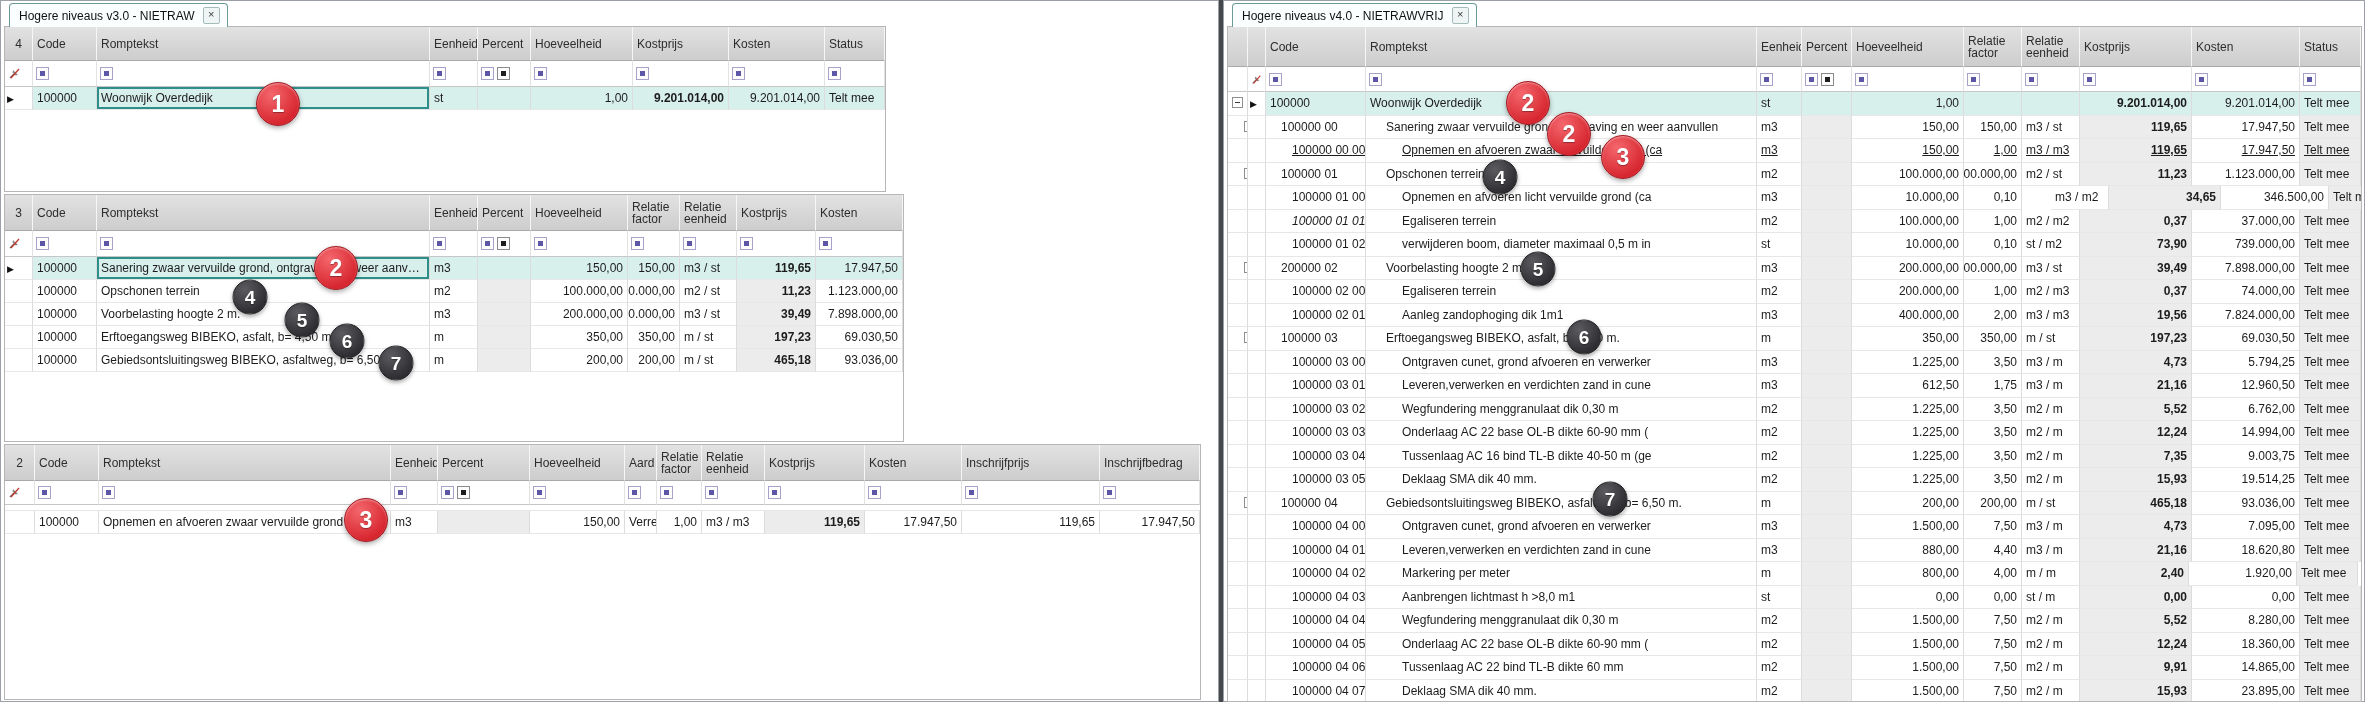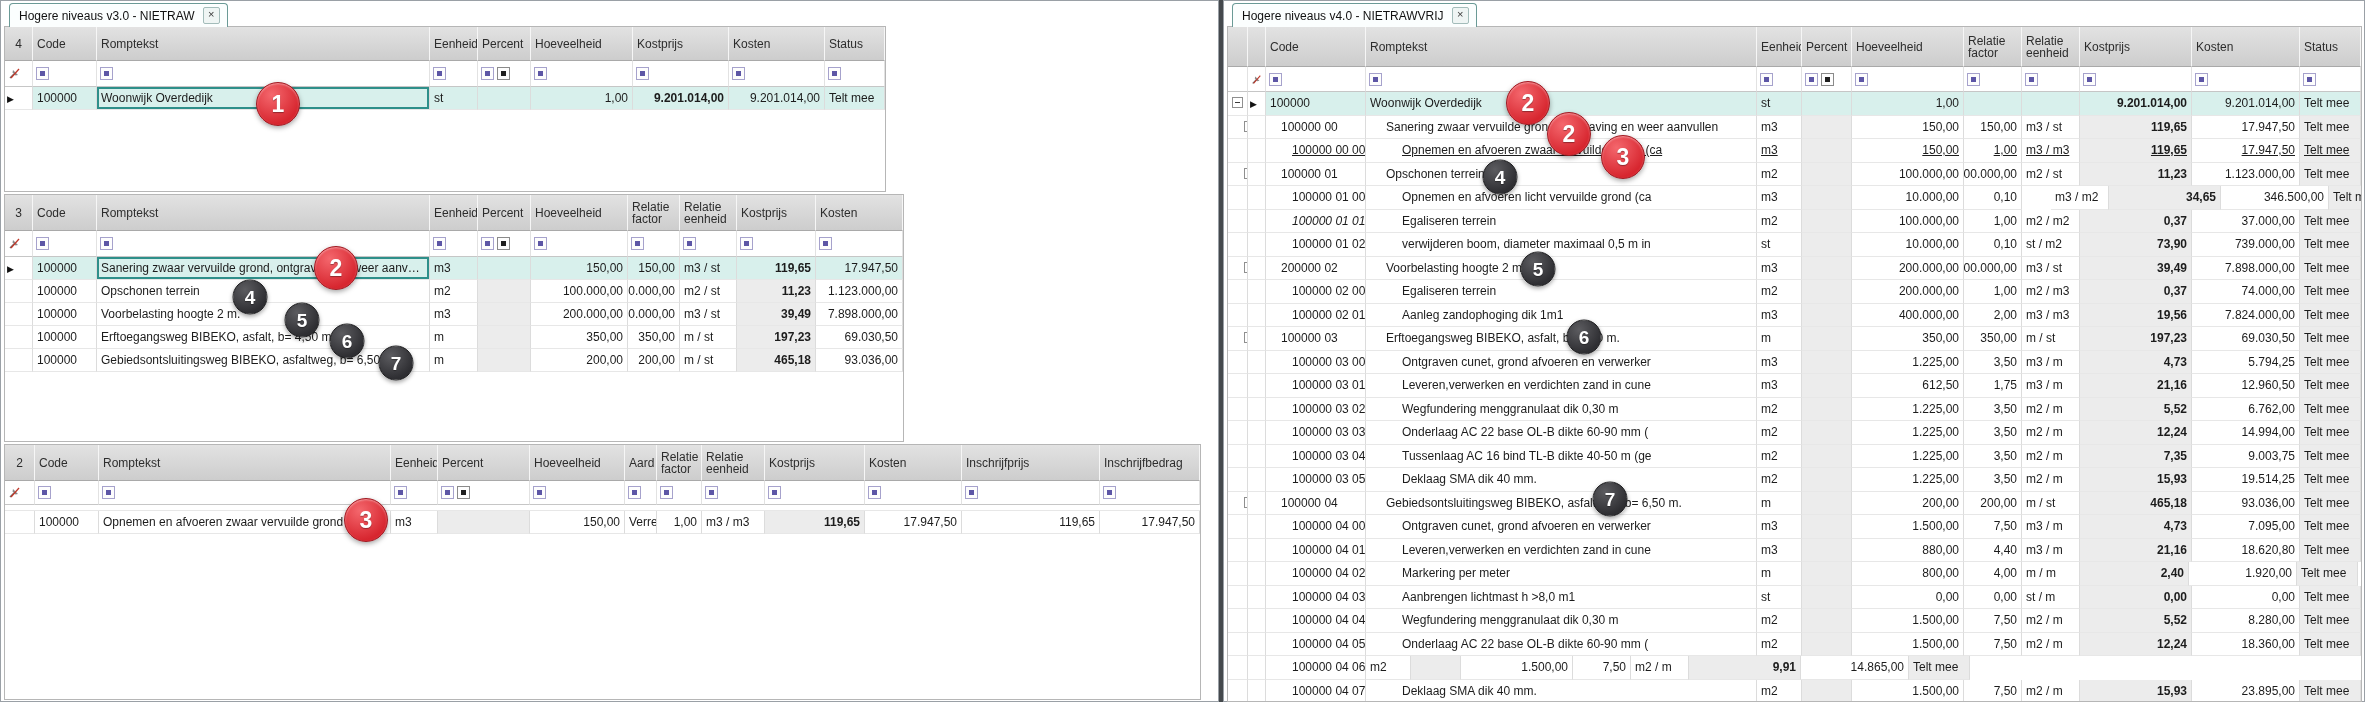--- a/index.html
+++ b/index.html
@@ -815,20 +815,21 @@
           <div class="cell num rtl" style="width: 58px;">7,50</div>
           <div class="cell" style="width: 58px;">m2 / m</div>
           <div class="cell num grayc bold" style="width: 112px;">12,24</div>
           <div class="cell num" style="width: 108px;">18.360,00</div>
           <div class="cell grayc" style="width: 61px;">Telt mee</div>
         </div>
         <div class="grow" style="height: 23.5px; line-height: 22.5px;">
           <div class="cell treec" style="width: 20px;"></div>
           <div class="cell indc" style="width: 18px;"></div>
           <div class="cell" style="width: 100px; padding-left: 26px;">100000 04 06</div>
+          <div class="cell" style="width: 391px; padding-left: 36px;">Tussenlaag AC 22 bind TL-B dikte 60 mm</div>
           <div class="cell" style="width: 45px;">m2</div>
           <div class="cell grayc" style="width: 50px;"></div>
           <div class="cell num rtl" style="width: 112px;">1.500,00</div>
           <div class="cell num rtl" style="width: 58px;">7,50</div>
           <div class="cell" style="width: 58px;">m2 / m</div>
           <div class="cell num grayc bold" style="width: 112px;">9,91</div>
           <div class="cell num" style="width: 108px;">14.865,00</div>
           <div class="cell grayc" style="width: 61px;">Telt mee</div>
         </div>
         <div class="grow" style="height: 23.5px; line-height: 22.5px;">

